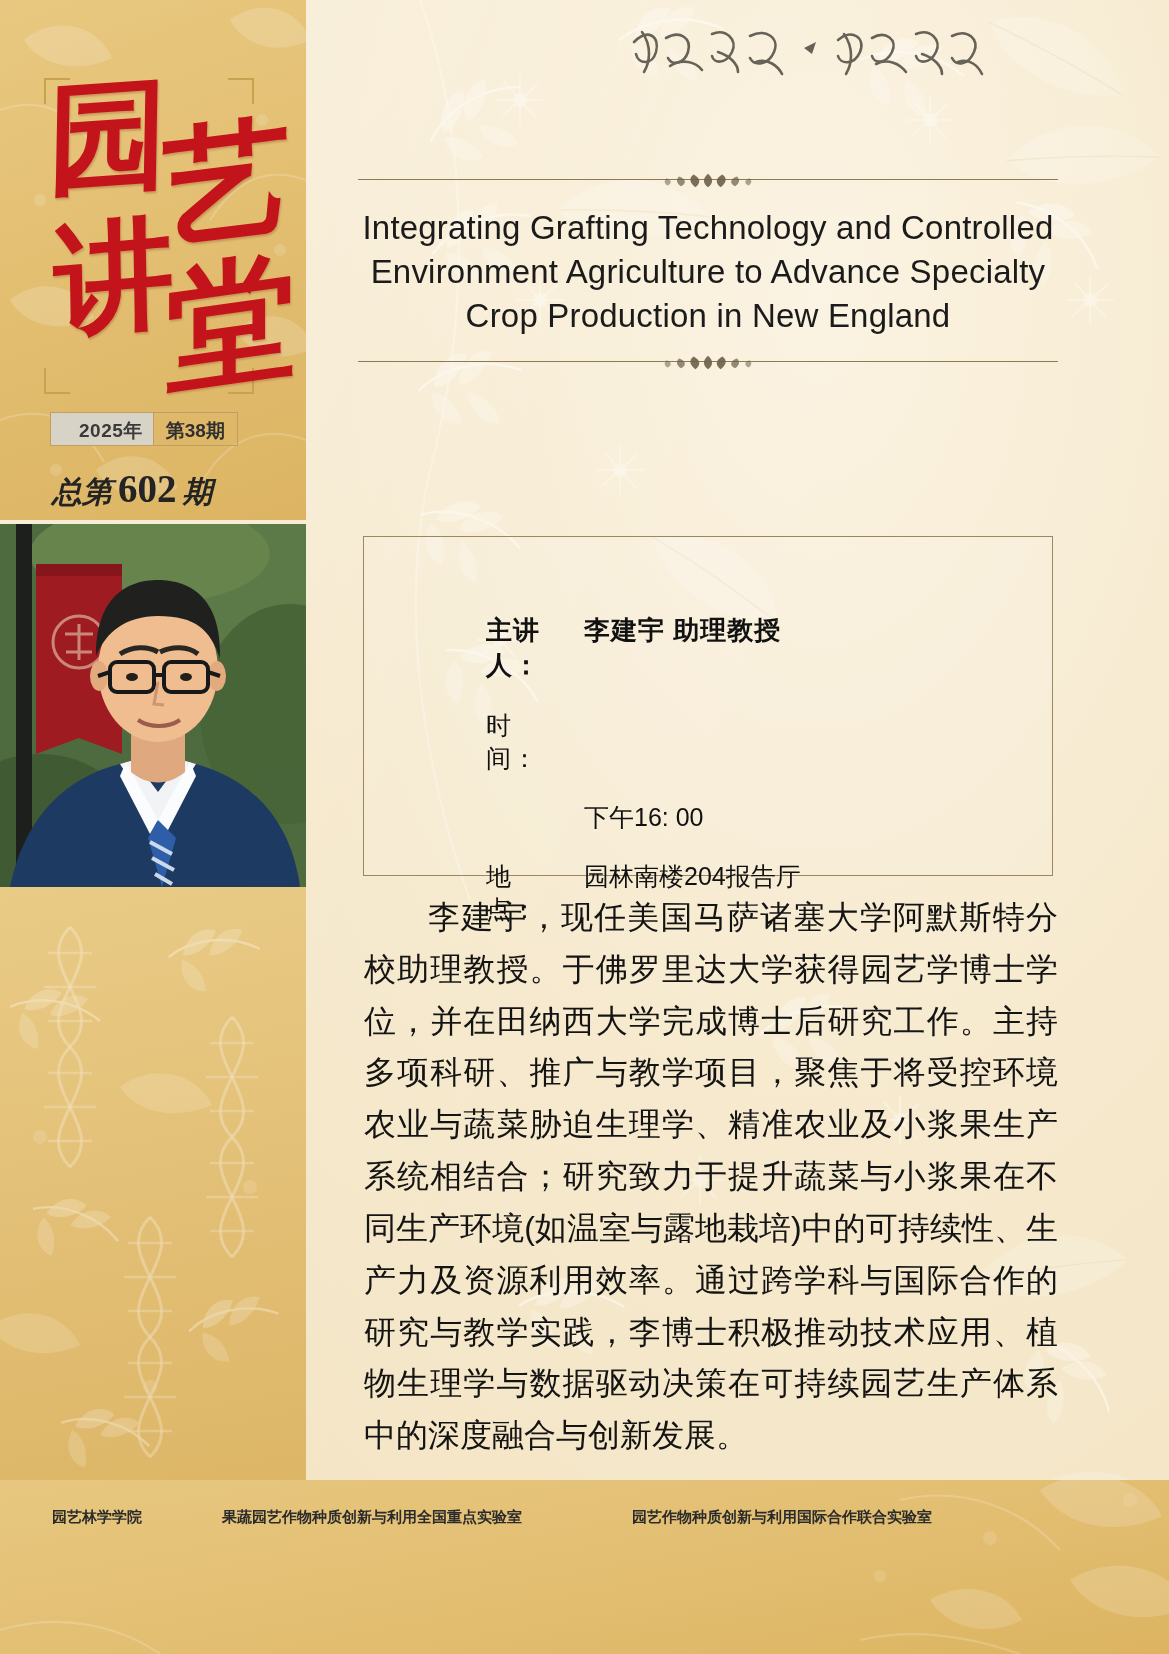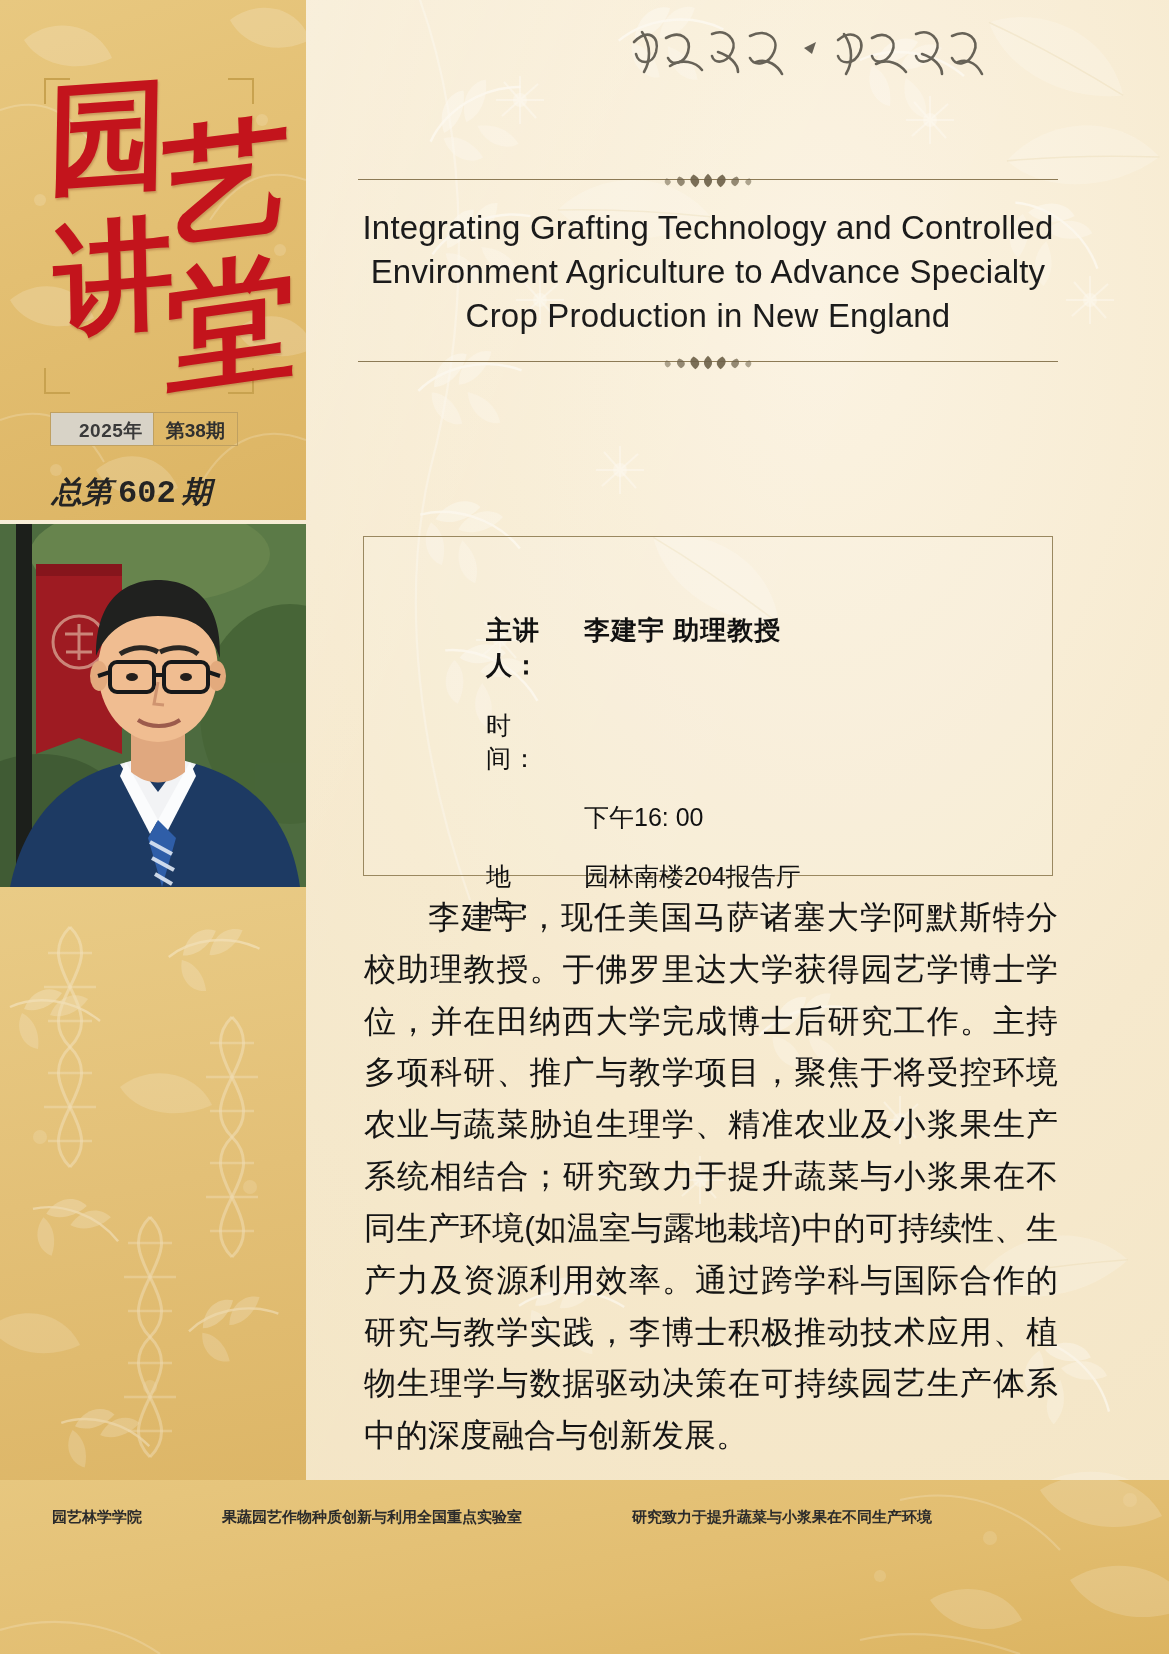--- a/index.html
+++ b/index.html
@@ -105,21 +105,21 @@
     border-left: 1px solid #bfa061;
   }
   #total-row {
     position: absolute;
     left: 52px; top: 452px;
     display: flex;
     align-items: baseline;
     color: #242424;
   }
   #total-row .t1 { font-family: "Liberation Serif", serif; font-size: 30px; font-weight: bold; font-style: italic; margin-top: 20px; }
-  #total-row .t2 { font-family: Liberation Mono, monospace; font-size: 32px; font-weight: bold; margin: 0 6px; }
+  #total-row .t2 { font-family: Liberation Serif, serif; font-size: 39px; font-weight: bold; margin: 0 6px; }
   #total-row .t3 { font-family: "Liberation Serif", serif; font-size: 30px; font-weight: bold; font-style: italic; }
 
   
   #portrait-wrap {
     position: absolute;
     left: 0; top: 524px;
     width: 306px; height: 363px;
     overflow: hidden;
     background: #3c5a36;
   }
@@ -574,15 +574,15 @@
     <g fill="#ffffff" opacity=".3">
       <circle cx="990" cy="58" r="7"></circle>
         <circle cx="1130" cy="20" r="7"></circle>
         <circle cx="880" cy="96" r="6"></circle>
     </g>
   </svg>
 
   <div id="footer-line">
     <span class="f1">园艺林学学院</span>
     <span class="f2">果蔬园艺作物种质创新与利用全国重点实验室</span>
-    <span class="f3">研究致力于提升蔬菜与小浆果在不同生产环境</span>
+    <span class="f3">园艺作物种质创新与利用国际合作联合实验室</span>
   </div>
 </div>
 
 </body></html>

